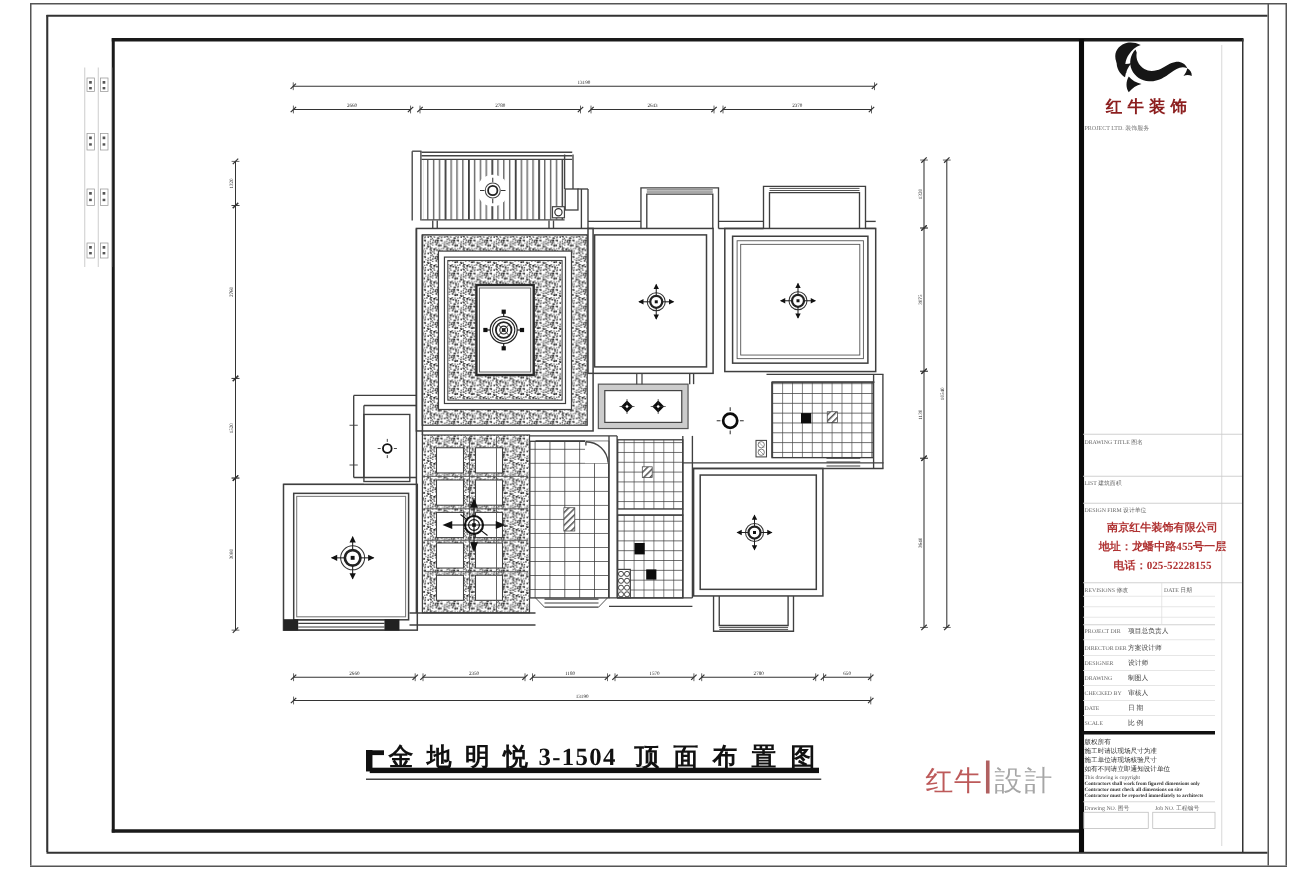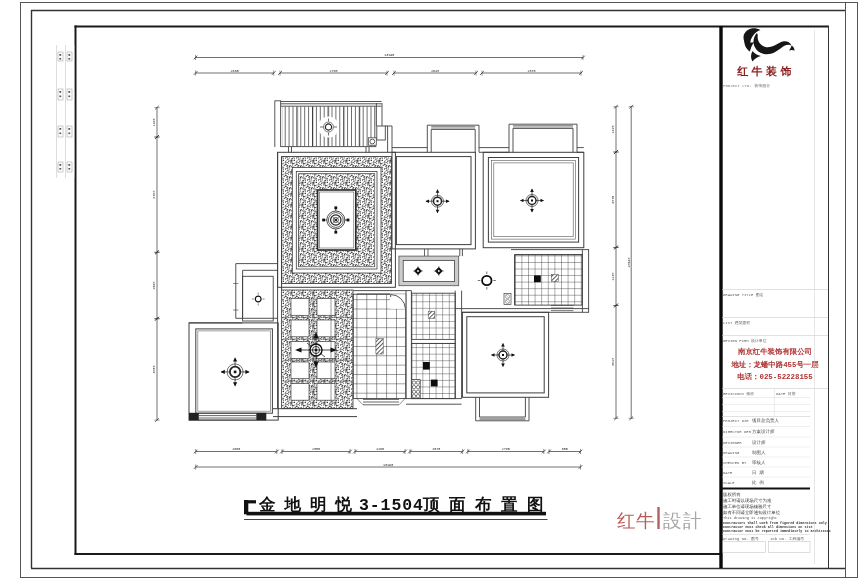--- a/index.html
+++ b/index.html
@@ -1,17 +1,17 @@
 <!DOCTYPE html>
 <html><head>
 <meta charset="utf-8">
 <style>
 html,body{margin:0;padding:0;background:#fff;}
 #page{position:relative;width:860px;height:580px;background:#ef4444;overflow:hidden;
-font-family:Liberation Mono, monospace;}
+font-family:Liberation Serif, serif;}
 svg{position:absolute;top:0;left:0;}
 text{-webkit-font-smoothing:antialiased;}
 </style>
 </head>
 <body>
 <div id="page">
 <svg width="860" height="580" viewBox="0 0 860 580">
 <defs>
 <pattern id="stip" width="11" height="11" patternUnits="userSpaceOnUse">
 <rect width="11" height="11" fill="#ffffff"></rect>

